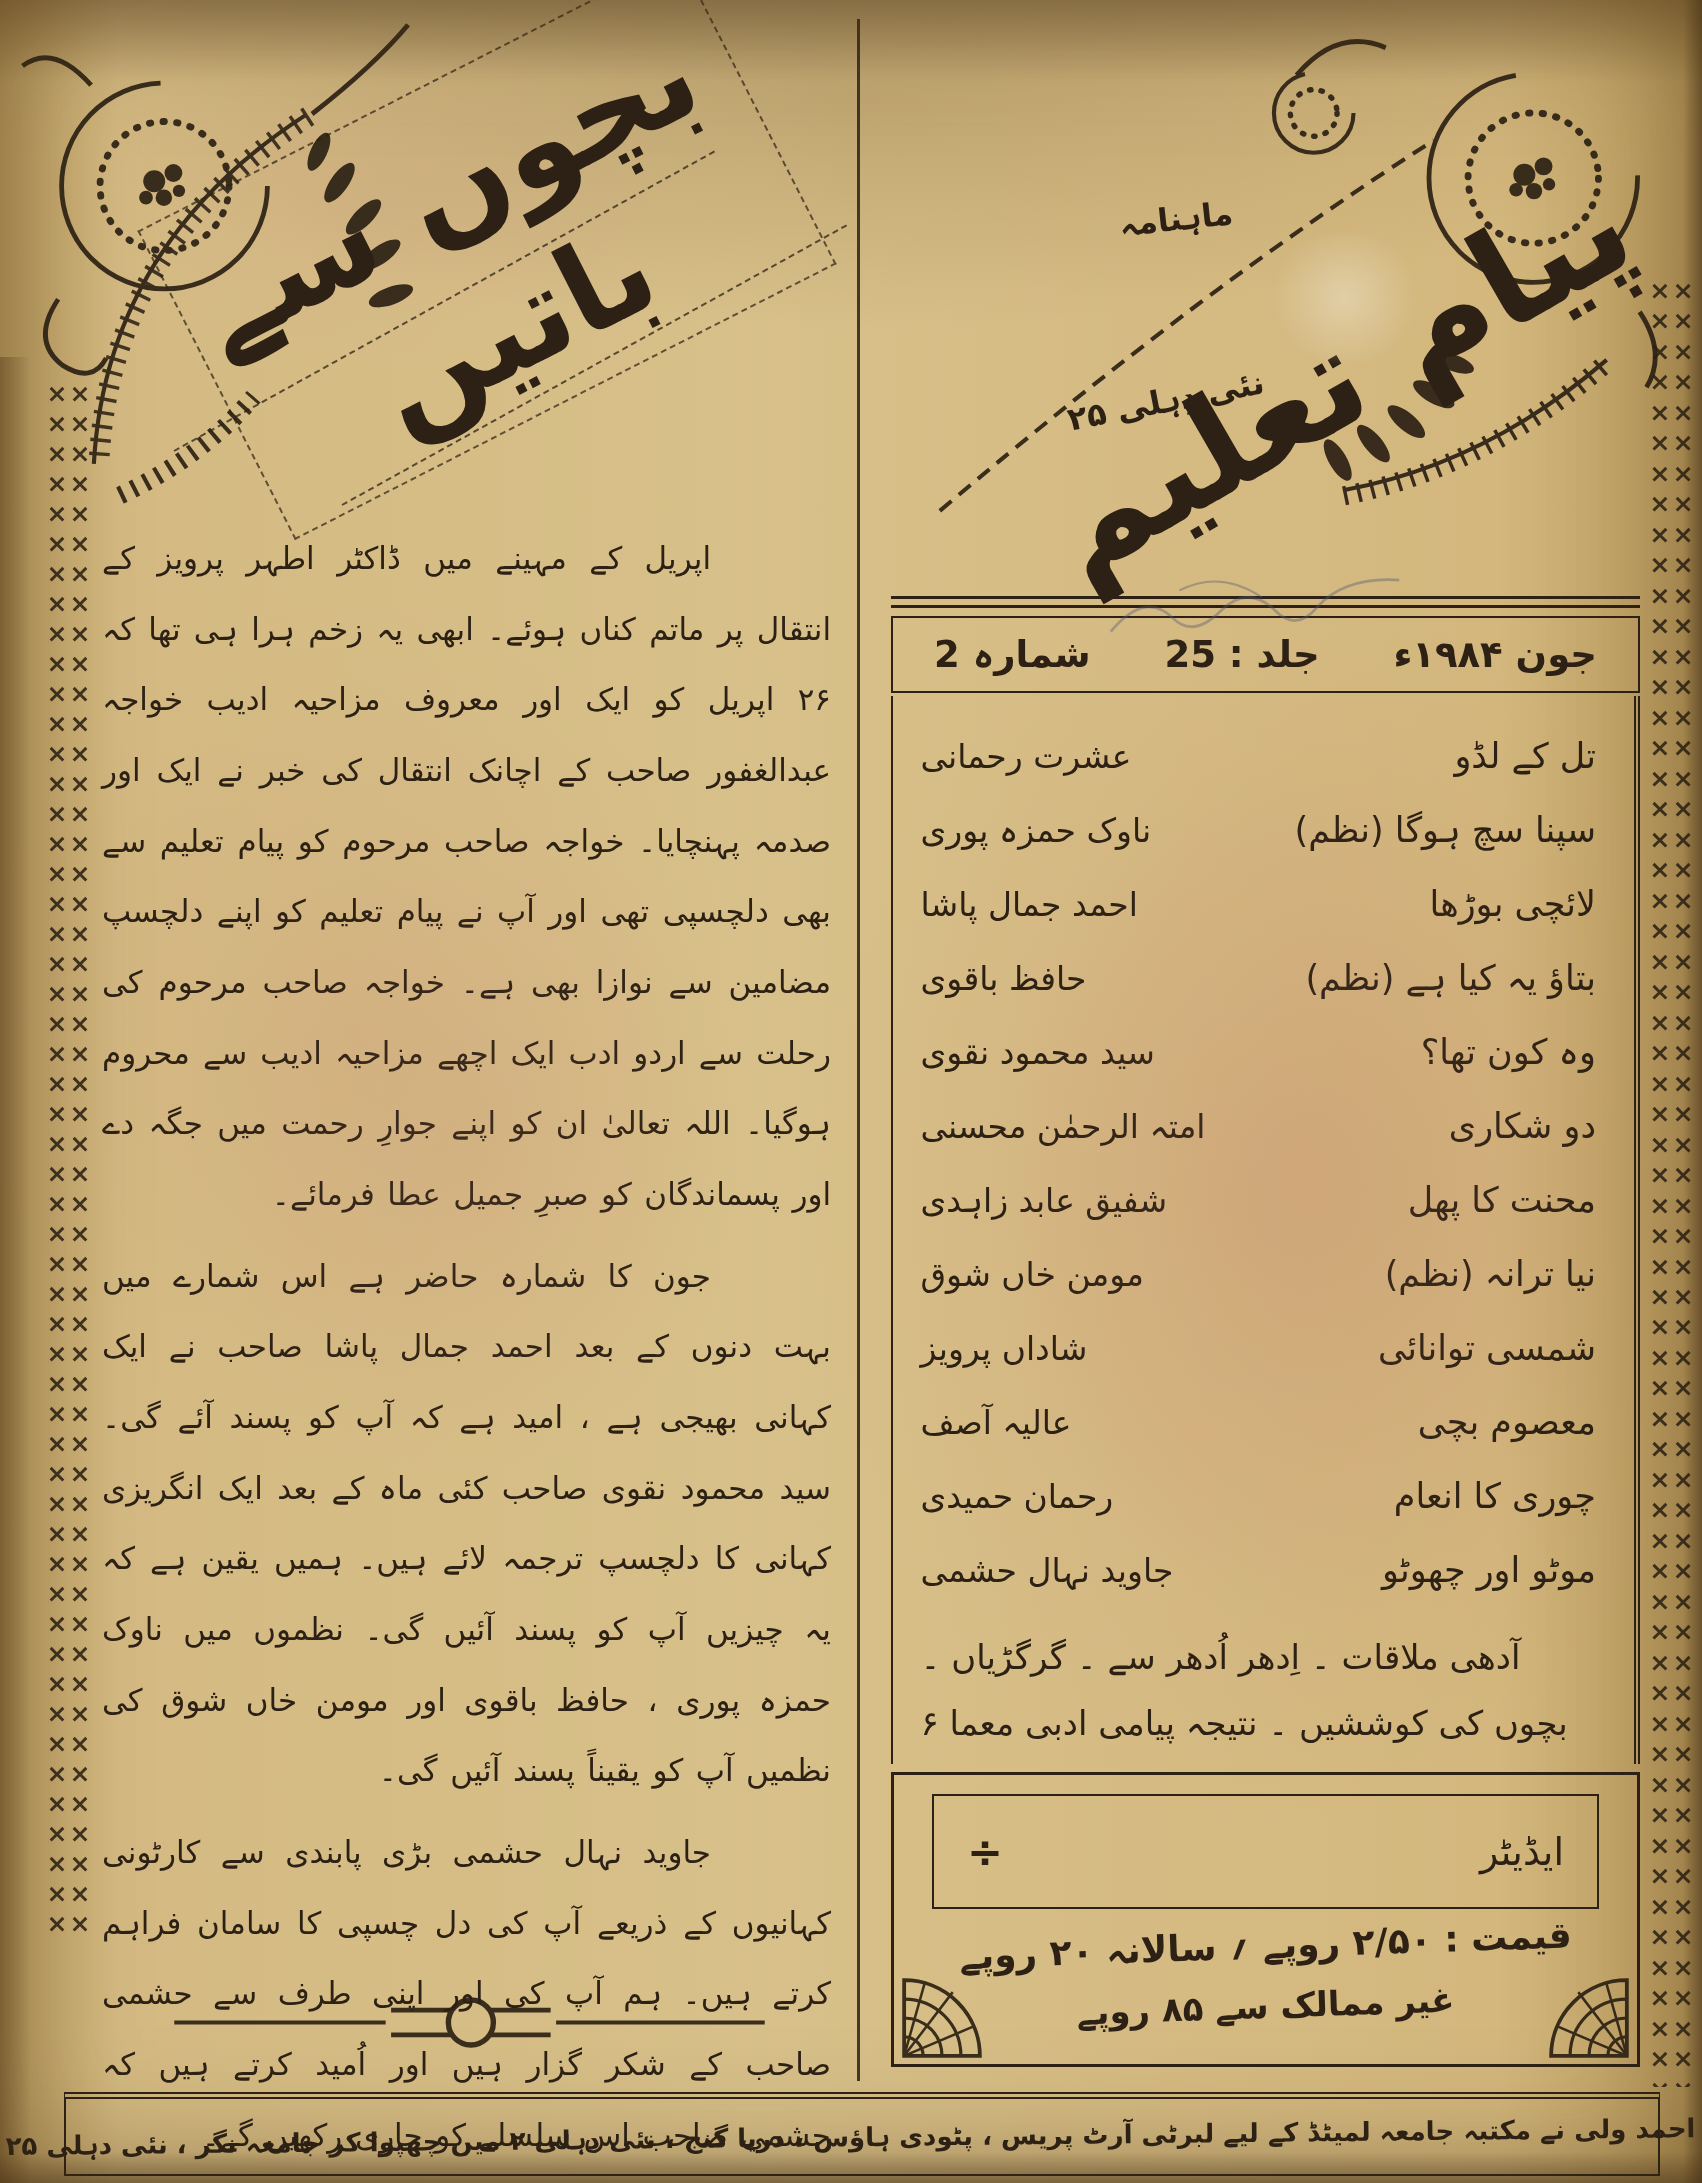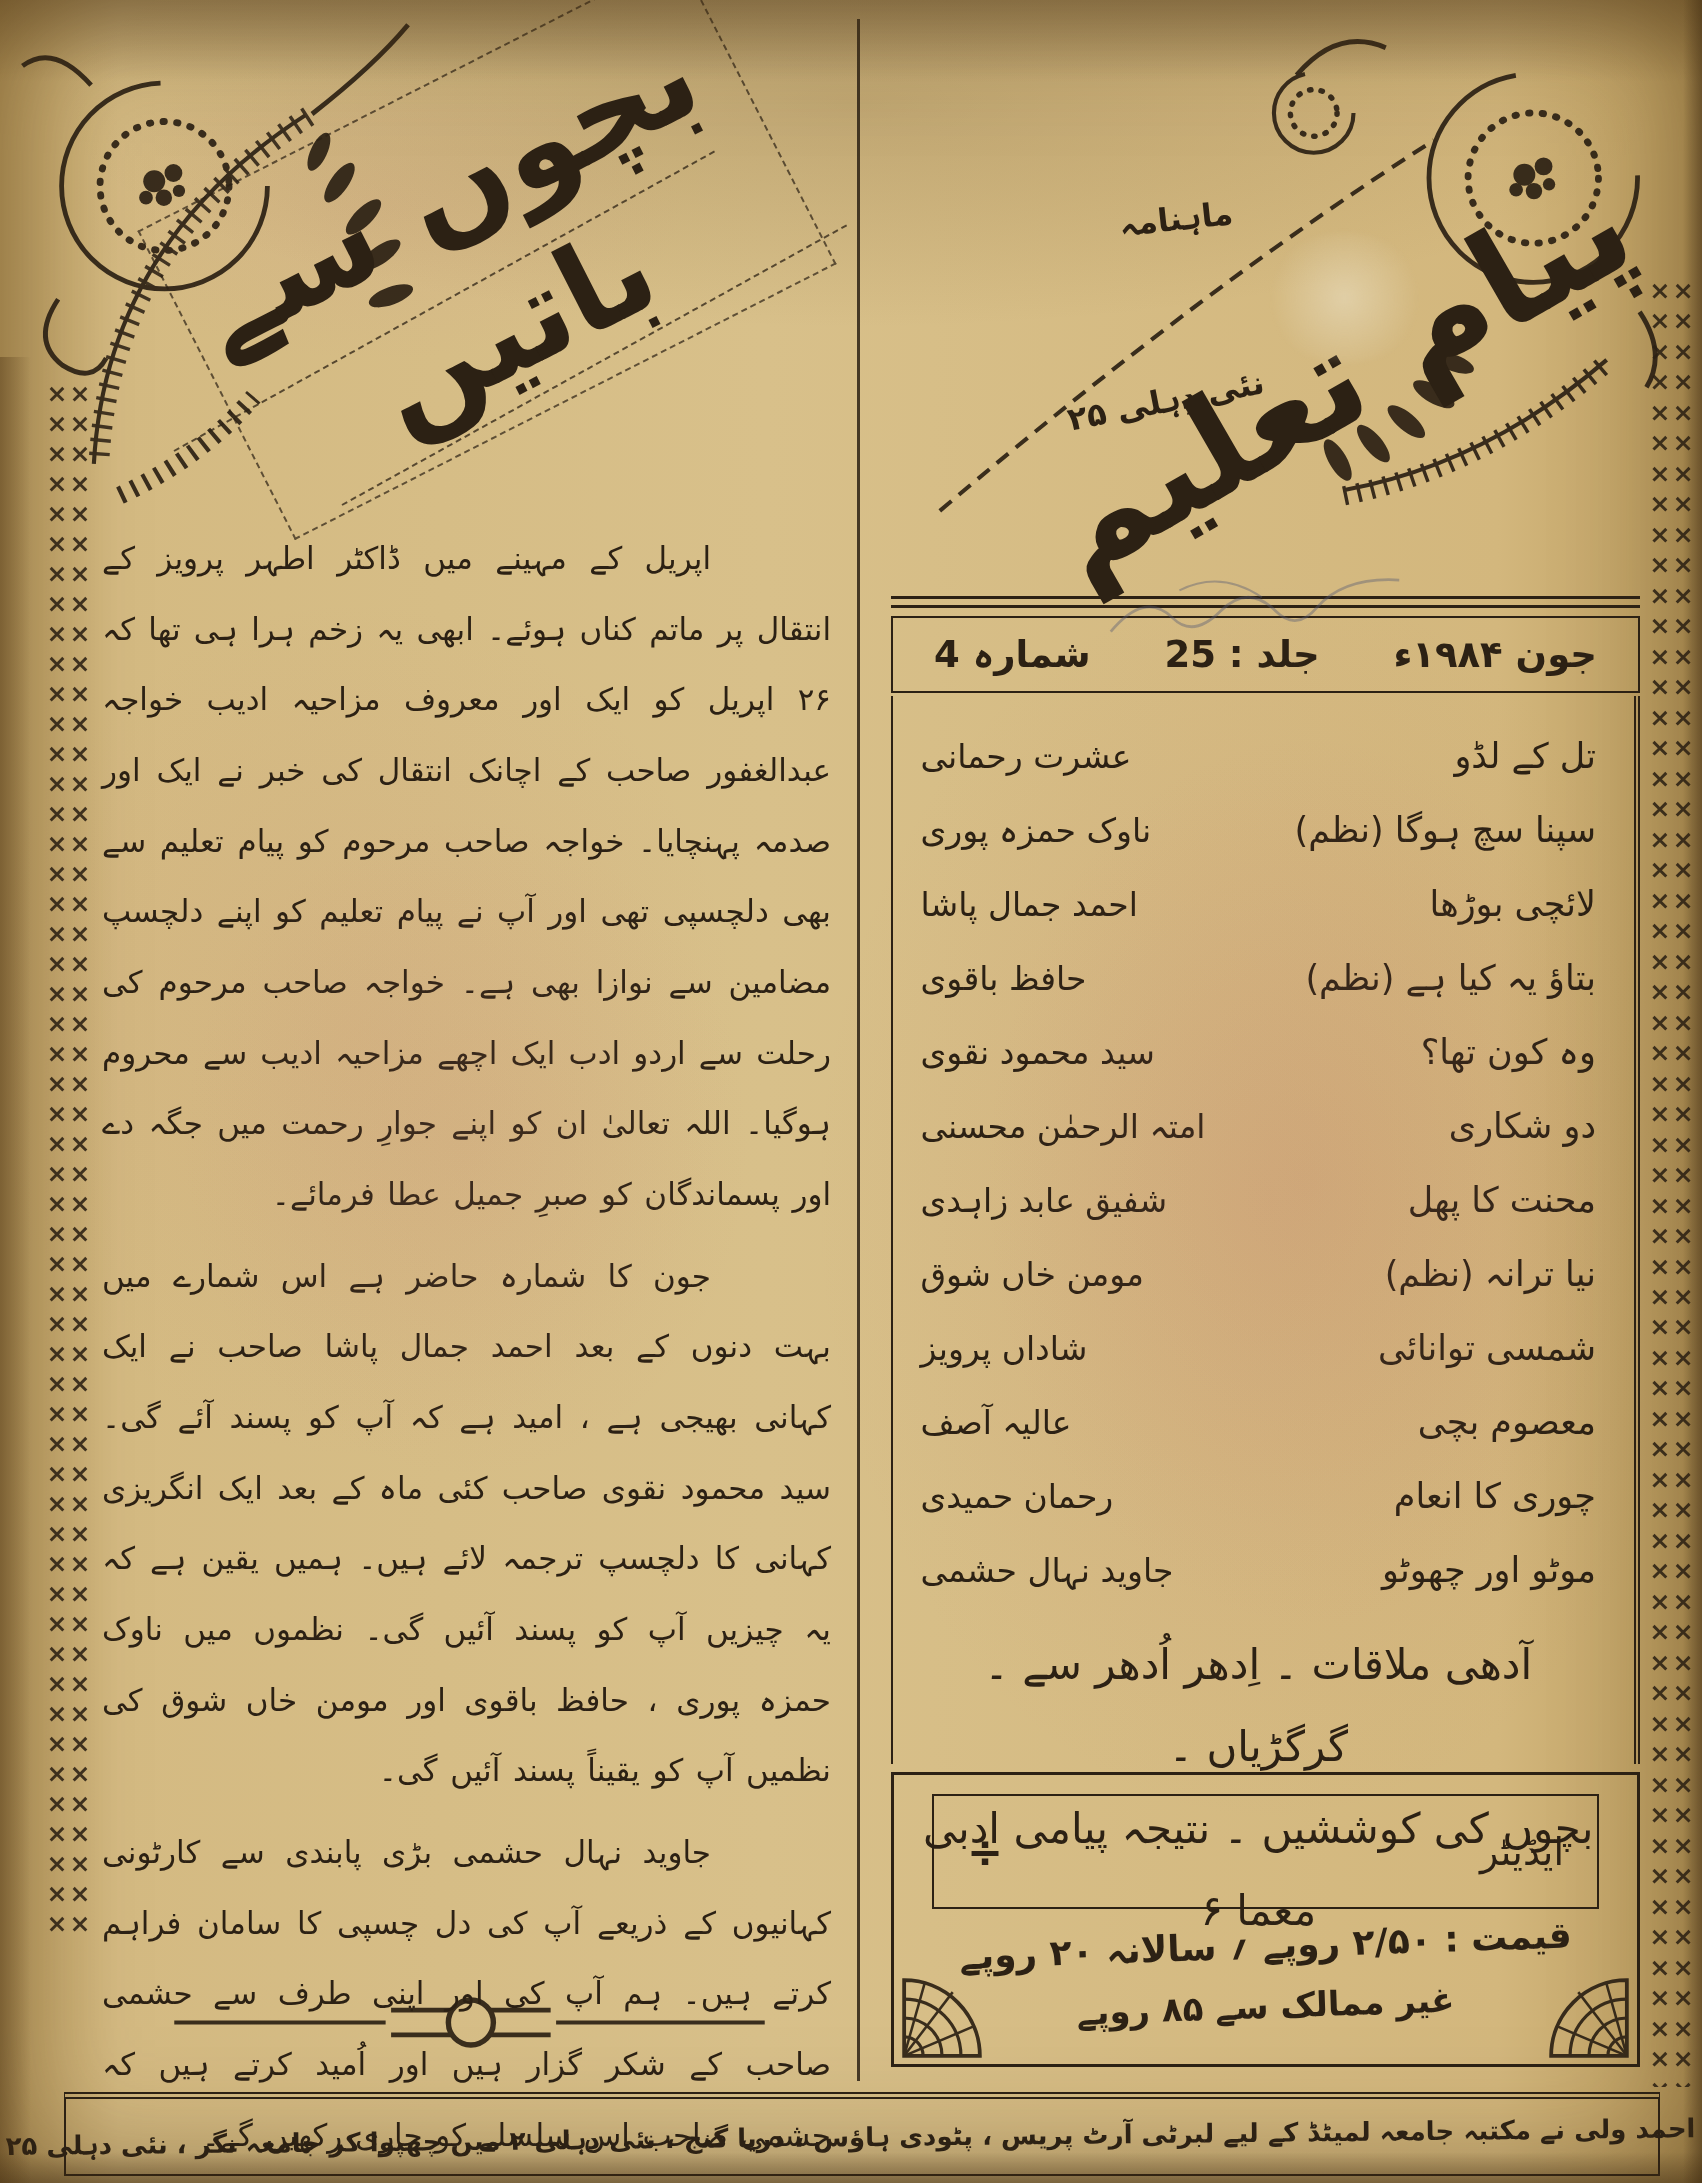--- a/index.html
+++ b/index.html
@@ -54,21 +54,21 @@
     font-size:37px;font-weight:bold;
   }
   .toc-box{
     position:absolute;left:892px;top:696px;width:749px;height:1068px;box-sizing:border-box;
     border-left:2.7px solid #2c2114;border-right:6.9px double #2c2114;
     padding:40px 38px 0 27.5px;
   }
   .toc-row{display:flex;align-items:baseline;margin-bottom:34px;}
   .toc-title{flex:1;font-size:35px;white-space:nowrap;}
   .toc-author{width:47%;text-align:left;font-size:33px;white-space:nowrap;}
-  .toc-extra-line{font-size:42px;line-height:1.95;text-align:center;}
+  .toc-extra-line{font-size:34px;line-height:1.95;text-align:left;}
   .editor-box{
     position:absolute;left:892px;top:1772px;width:749px;height:295px;box-sizing:border-box;
     border:3.4px solid #2c2114;
   }
   .editor-strip{
     position:absolute;left:38px;top:19px;right:38px;height:115px;border:2.7px solid #2c2114;
     display:flex;align-items:center;justify-content:space-between;padding:0 33px;box-sizing:border-box;
   }
   .editor-label{font-size:38px;font-weight:normal;}
   .editor-divider{font-size:43px;font-weight:bold;}
@@ -243,21 +243,21 @@
   <div class="masthead-right">پیام تعلیم</div>
 
   <div class="stain" style="left:1263px;top:233px;width:165px;height:130px;background:radial-gradient(circle,rgba(235,225,198,.55),rgba(235,225,198,0) 70%);filter:blur(2.7px);"></div>
 
   <div class="rule" style="left:892px;top:596px;width:749px;height:2.7px;"></div>
   <div class="rule" style="left:892px;top:605px;width:749px;height:2.7px;"></div>
 
   <div class="issue-bar">
     <span>جون ۱۹۸۴ء</span>
     <span>جلد : 25</span>
-    <span>شمارہ 4</span>
+    <span>شمارہ 2</span>
   </div>
 
   <svg class="orn" style="left:1098px;top:549px;opacity:.4;color:#555a74" width="316" height="124" viewBox="0 0 460 180">
     <path d="M20 120 q 50 -60 90 -20 q 30 30 70 -10 q 40 -40 80 0 q 30 30 60 -5 q 40 -45 120 -40" fill="none" stroke="currentColor" stroke-width="4"></path>
     <path d="M120 60 q 60 -30 120 10" fill="none" stroke="currentColor" stroke-width="3"></path>
   </svg>
 
   <div class="toc-box">
     <div>
         <div class="toc-row">

